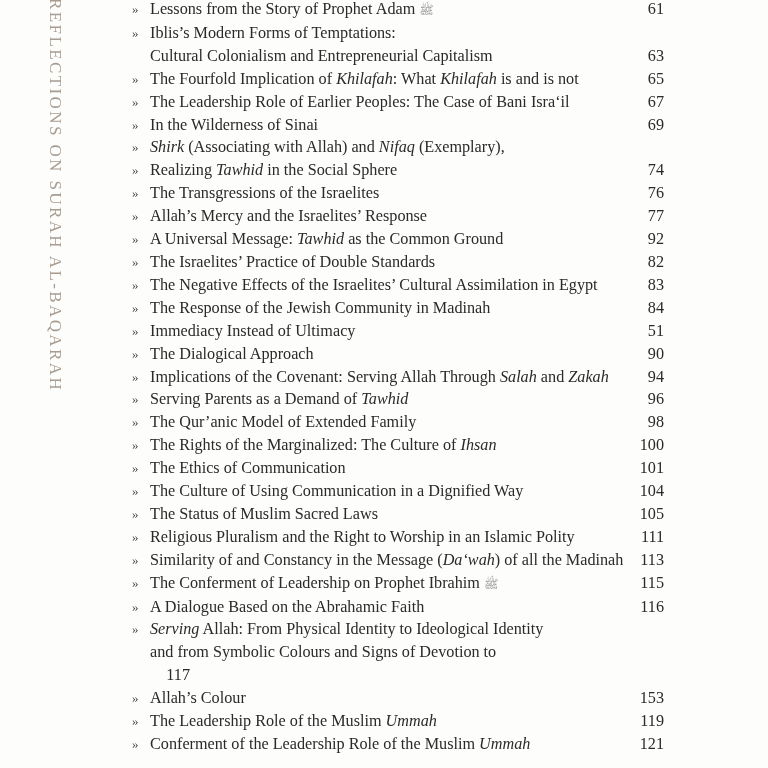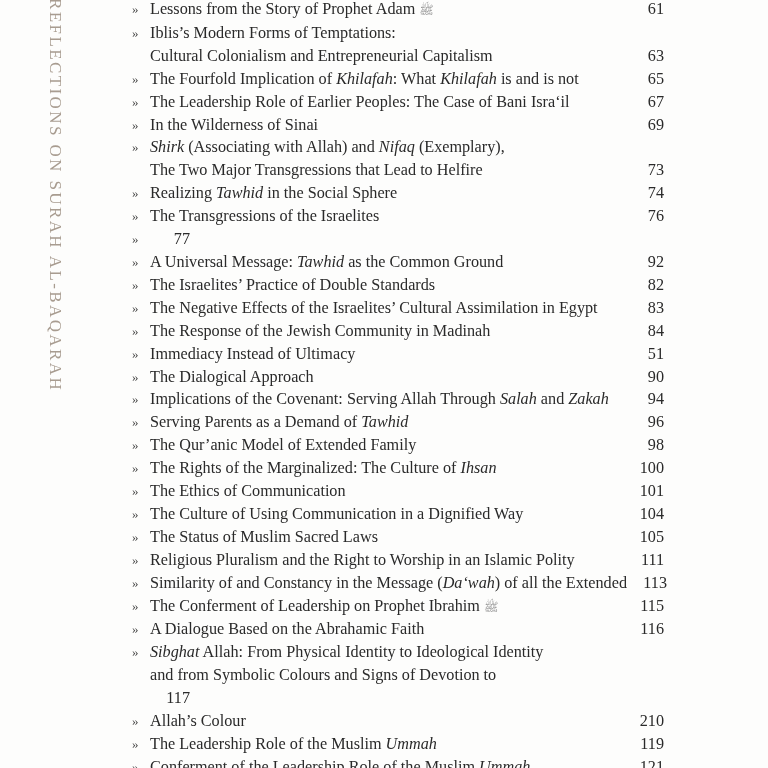--- a/index.html
+++ b/index.html
@@ -106,24 +106,20 @@
         </div>
       </div>
     </div>
     <div class="entry">
       <span class="chev">»</span>
       <div class="lines">
         <div class="line">
           <span class="txt"><i>Shirk</i><span> (Associating with Allah) and </span><i>Nifaq</i><span> (Exemplary),</span></span>
           <span class="pg"></span>
         </div>
-        <div class="line">
-          <span class="txt"><span>The Two Major Transgressions that Lead to Helfire</span></span>
-          <span class="pg">73</span>
-        </div>
       </div>
     </div>
     <div class="entry">
       <span class="chev">»</span>
       <div class="lines">
         <div class="line">
           <span class="txt"><span>Realizing </span><i>Tawhid</i><span> in the Social Sphere</span></span>
           <span class="pg">74</span>
         </div>
       </div>
@@ -134,20 +130,21 @@
         <div class="line">
           <span class="txt"><span>The Transgressions of the Israelites</span></span>
           <span class="pg">76</span>
         </div>
       </div>
     </div>
     <div class="entry">
       <span class="chev">»</span>
       <div class="lines">
         <div class="line">
+          <span class="txt"><span>Allah’s Mercy and the Israelites’ Response</span></span>
           <span class="pg">77</span>
         </div>
       </div>
     </div>
     <div class="entry">
       <span class="chev">»</span>
       <div class="lines">
         <div class="line">
           <span class="txt"><span>A Universal Message: </span><i>Tawhid</i><span> as the Common Ground</span></span>
           <span class="pg">92</span>
@@ -268,21 +265,21 @@
         <div class="line">
           <span class="txt"><span>Religious Pluralism and the Right to Worship in an Islamic Polity</span></span>
           <span class="pg">111</span>
         </div>
       </div>
     </div>
     <div class="entry">
       <span class="chev">»</span>
       <div class="lines">
         <div class="line">
-          <span class="txt"><span>Similarity of and Constancy in the Message (</span><i>Da‘wah</i><span>) of all the Extended</span></span>
+          <span class="txt"><span>Similarity of and Constancy in the Message (</span><i>Da‘wah</i><span>) of all the Madinah</span></span>
           <span class="pg">113</span>
         </div>
       </div>
     </div>
     <div class="entry">
       <span class="chev">»</span>
       <div class="lines">
         <div class="line">
           <span class="txt"><span>The Conferment of Leadership on Prophet Ibrahim</span><span class="hon">ﷺ</span></span>
           <span class="pg">115</span>
@@ -295,38 +292,38 @@
         <div class="line">
           <span class="txt"><span>A Dialogue Based on the Abrahamic Faith</span></span>
           <span class="pg">116</span>
         </div>
       </div>
     </div>
     <div class="entry">
       <span class="chev">»</span>
       <div class="lines">
         <div class="line">
-          <span class="txt"><i>Sibghat</i><span> Allah: From Physical Identity to Ideological Identity</span></span>
+          <span class="txt"><i>Serving</i><span> Allah: From Physical Identity to Ideological Identity</span></span>
           <span class="pg"></span>
         </div>
         <div class="line">
           <span class="txt"><span>and from Symbolic Colours and Signs of Devotion to</span></span>
           <span class="pg"></span>
         </div>
         <div class="line">
           <span class="pg">117</span>
         </div>
       </div>
     </div>
     <div class="entry">
       <span class="chev">»</span>
       <div class="lines">
         <div class="line">
           <span class="txt"><span>Allah’s Colour</span></span>
-          <span class="pg">210</span>
+          <span class="pg">153</span>
         </div>
       </div>
     </div>
     <div class="entry">
       <span class="chev">»</span>
       <div class="lines">
         <div class="line">
           <span class="txt"><span>The Leadership Role of the Muslim </span><i>Ummah</i></span>
           <span class="pg">119</span>
         </div>

